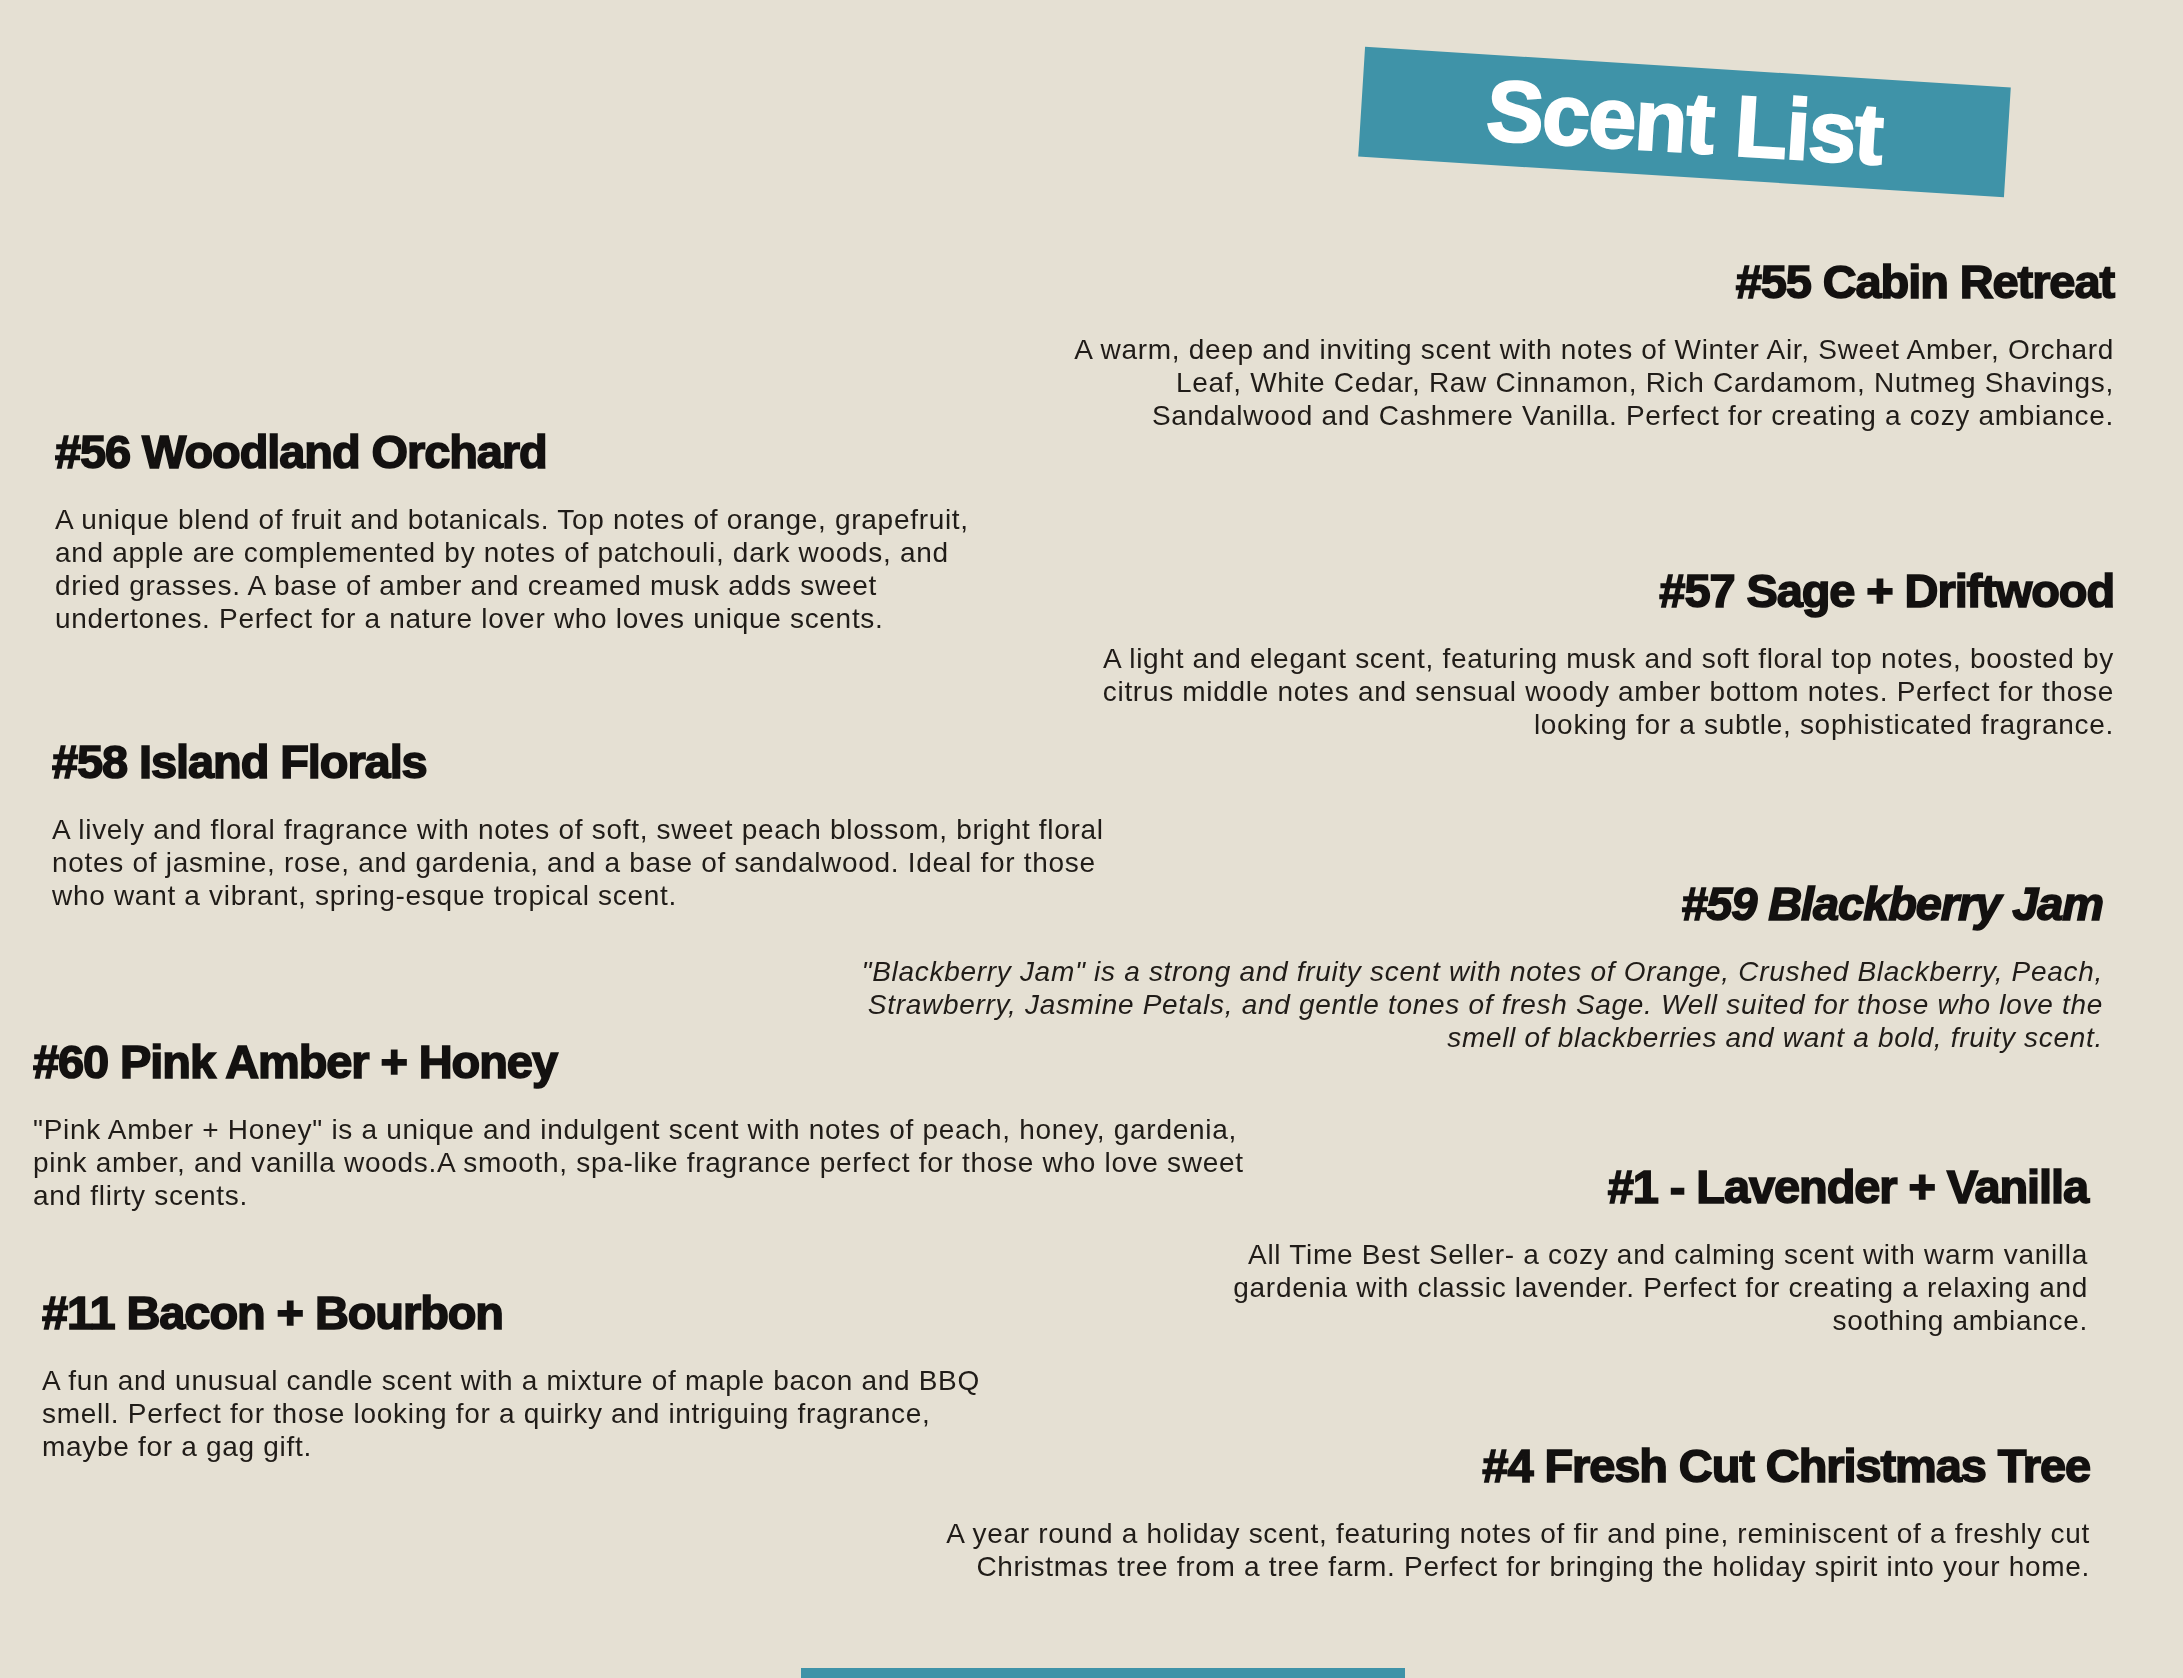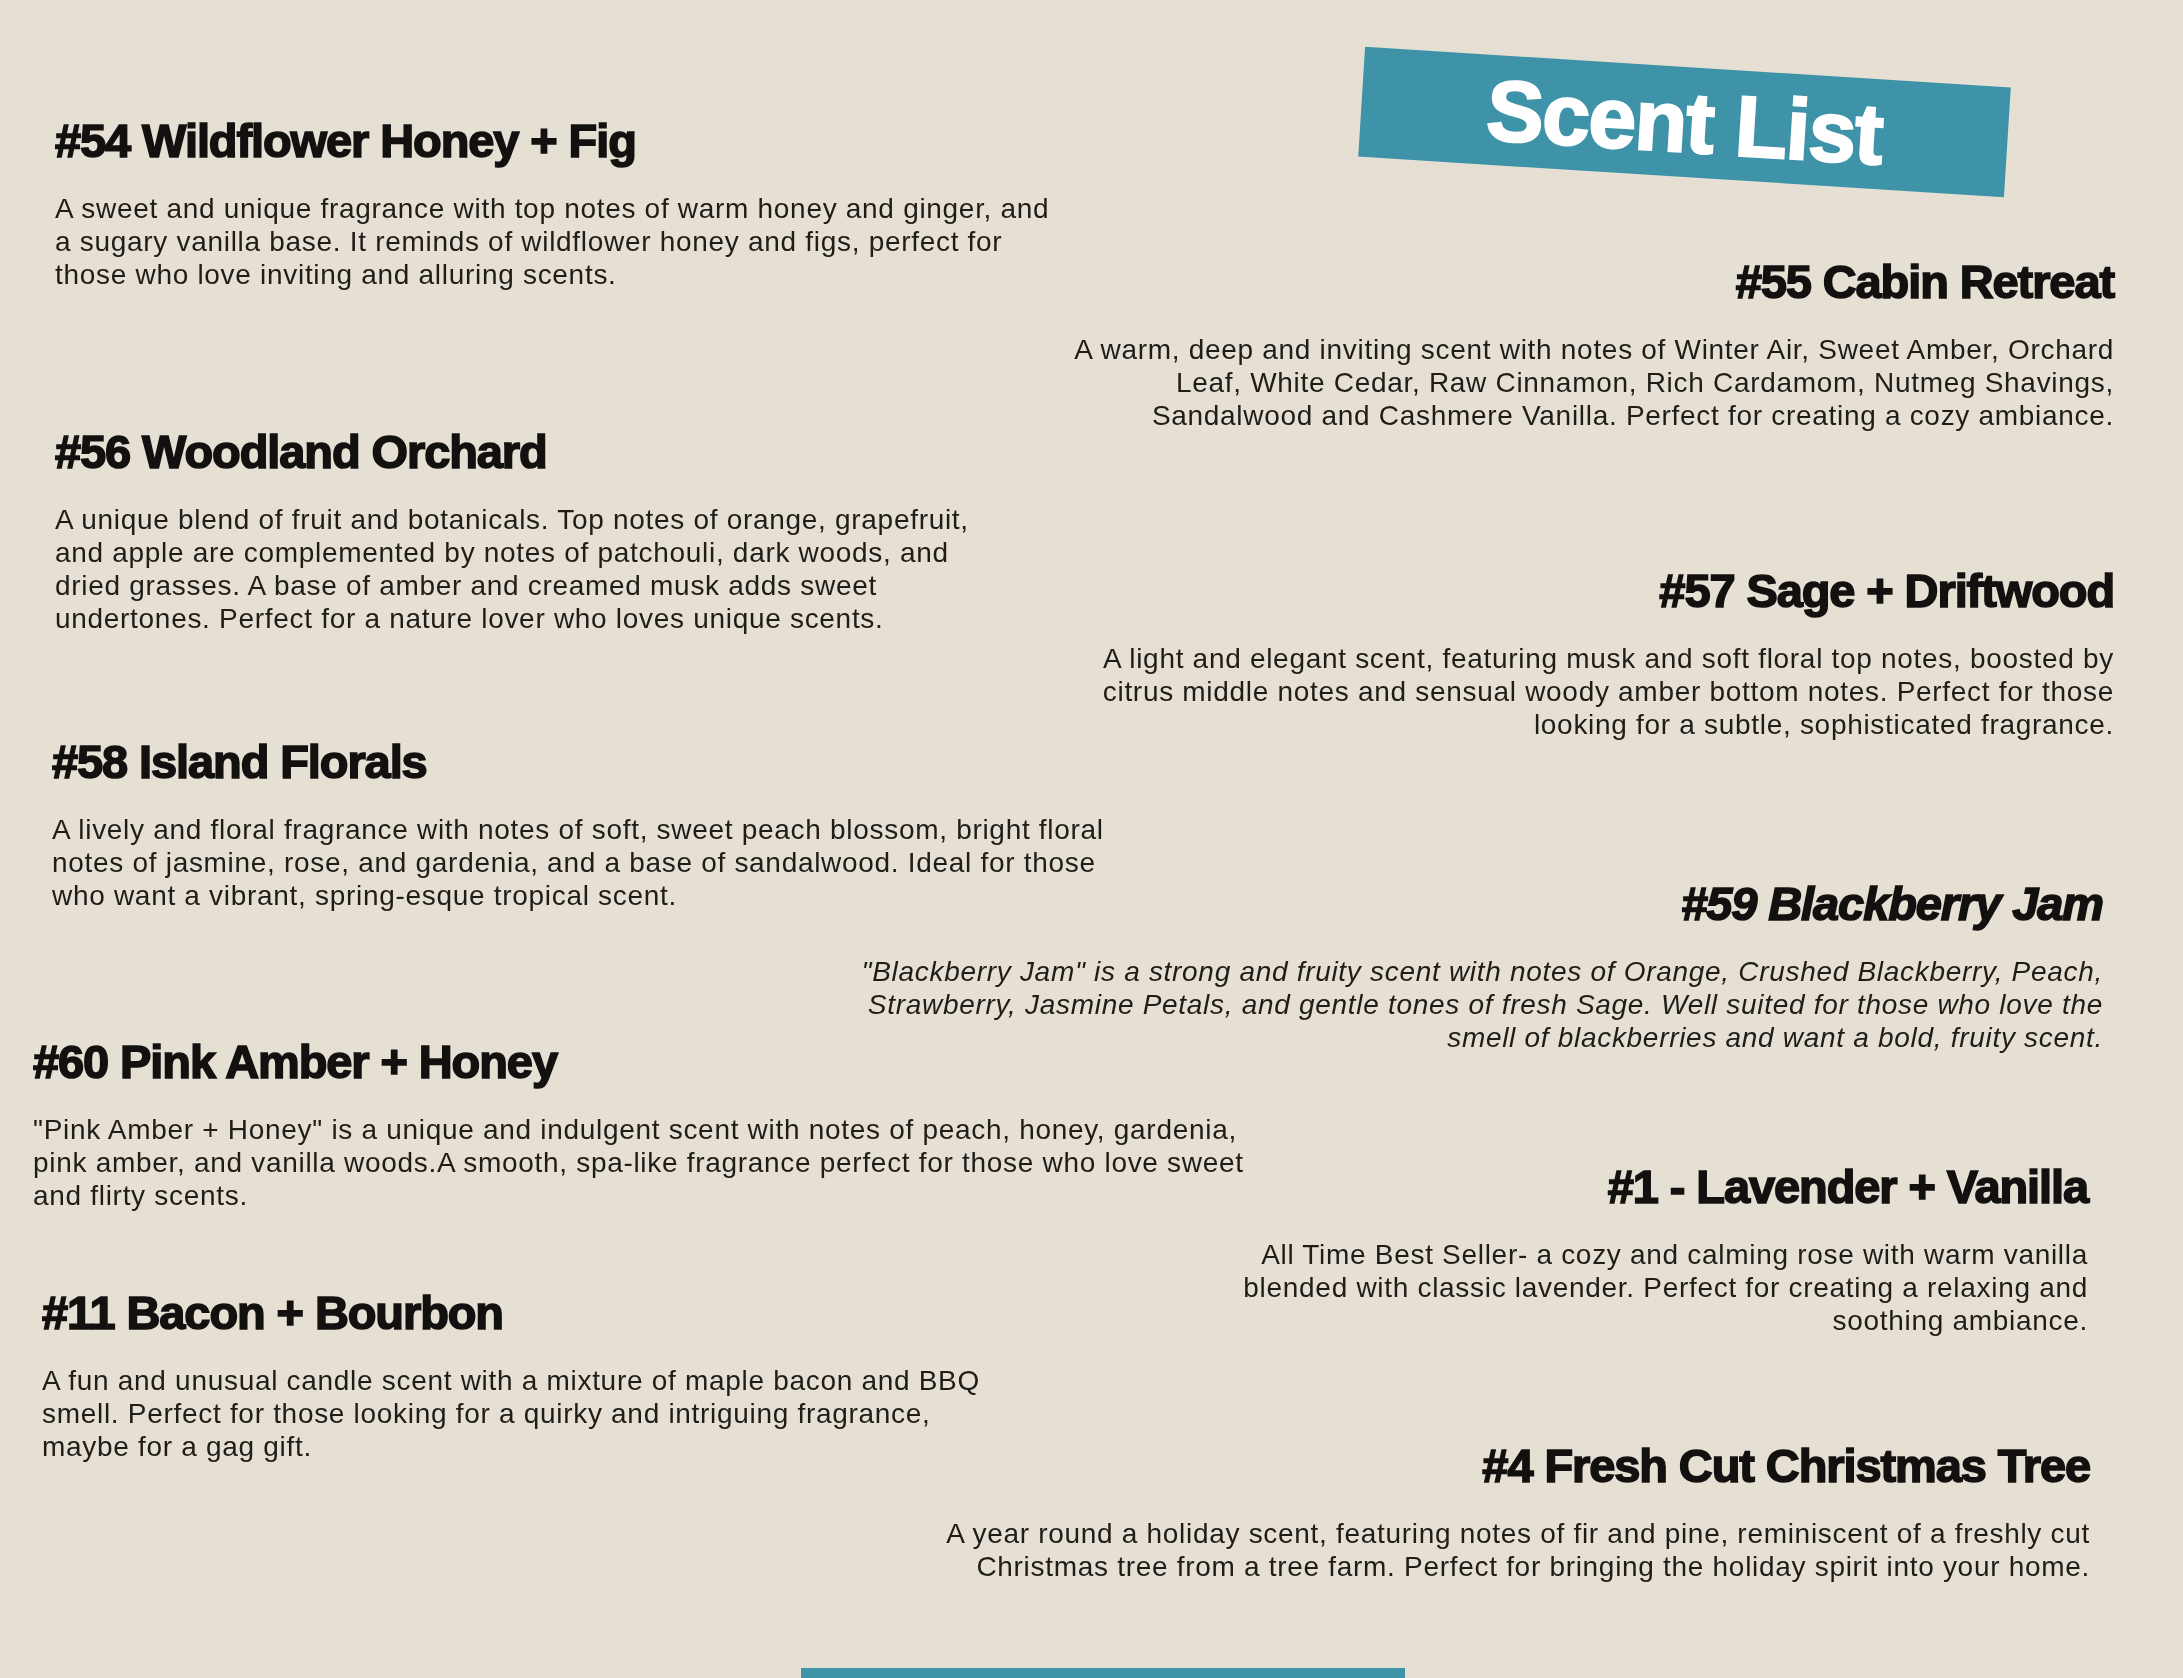--- a/index.html
+++ b/index.html
@@ -88,24 +88,20 @@
 </style>
 </head>
 <body>
 
 <div class="canvas">
 
   <div class="banner">
     <span class="banner-text">Scent List</span>
   </div>
 
-  <section class="scent s54 align-left">
-    <h2 class="scent-title">#54 Wildflower Honey + Fig</h2>
-    <p class="scent-desc">A sweet and unique fragrance with top notes of warm honey and ginger, and a sugary vanilla base. It reminds of wildflower honey and figs, perfect for those who love inviting and alluring scents.</p>
-  </section>
 
   <section class="scent s55 align-right">
     <h2 class="scent-title">#55 Cabin Retreat</h2>
     <p class="scent-desc">A warm, deep and inviting scent with notes of Winter Air, Sweet Amber, Orchard Leaf, White Cedar, Raw Cinnamon, Rich Cardamom, Nutmeg Shavings, Sandalwood and Cashmere Vanilla. Perfect for creating a cozy ambiance.</p>
   </section>
 
   <section class="scent s56 align-left">
     <h2 class="scent-title">#56 Woodland Orchard</h2>
     <p class="scent-desc">A unique blend of fruit and botanicals. Top notes of orange, grapefruit, and apple are complemented by notes of patchouli, dark woods, and dried grasses. A base of amber and creamed musk adds sweet undertones. Perfect for a nature lover who loves unique scents.</p>
   </section>
@@ -125,21 +121,21 @@
     <p class="scent-desc">"Blackberry Jam" is a strong and fruity scent with notes of Orange, Crushed Blackberry, Peach, Strawberry, Jasmine Petals, and gentle tones of fresh Sage. Well suited for those who love the smell of blackberries and want a bold, fruity scent.</p>
   </section>
 
   <section class="scent s60 align-left">
     <h2 class="scent-title">#60 Pink Amber + Honey</h2>
     <p class="scent-desc">"Pink Amber + Honey" is a unique and indulgent scent with notes of peach, honey, gardenia, pink amber, and vanilla woods.A smooth, spa-like fragrance perfect for those who love sweet and flirty scents.</p>
   </section>
 
   <section class="scent s1 align-right">
     <h2 class="scent-title">#1 - Lavender + Vanilla</h2>
-    <p class="scent-desc">All Time Best Seller- a cozy and calming rose with warm vanilla blended with classic lavender. Perfect for creating a relaxing and soothing ambiance.</p>
+    <p class="scent-desc">All Time Best Seller- a cozy and calming scent with warm vanilla gardenia with classic lavender. Perfect for creating a relaxing and soothing ambiance.</p>
   </section>
 
   <section class="scent s11 align-left">
     <h2 class="scent-title">#11 Bacon + Bourbon</h2>
     <p class="scent-desc">A fun and unusual candle scent with a mixture of maple bacon and BBQ smell. Perfect for those looking for a quirky and intriguing fragrance, maybe for a gag gift.</p>
   </section>
 
   <section class="scent s3 align-right">
     <h2 class="scent-title">#4 Fresh Cut Christmas Tree</h2>
     <p class="scent-desc">A year round a holiday scent, featuring notes of fir and pine, reminiscent of a freshly cut Christmas tree from a tree farm. Perfect for bringing the holiday spirit into your home.</p>

